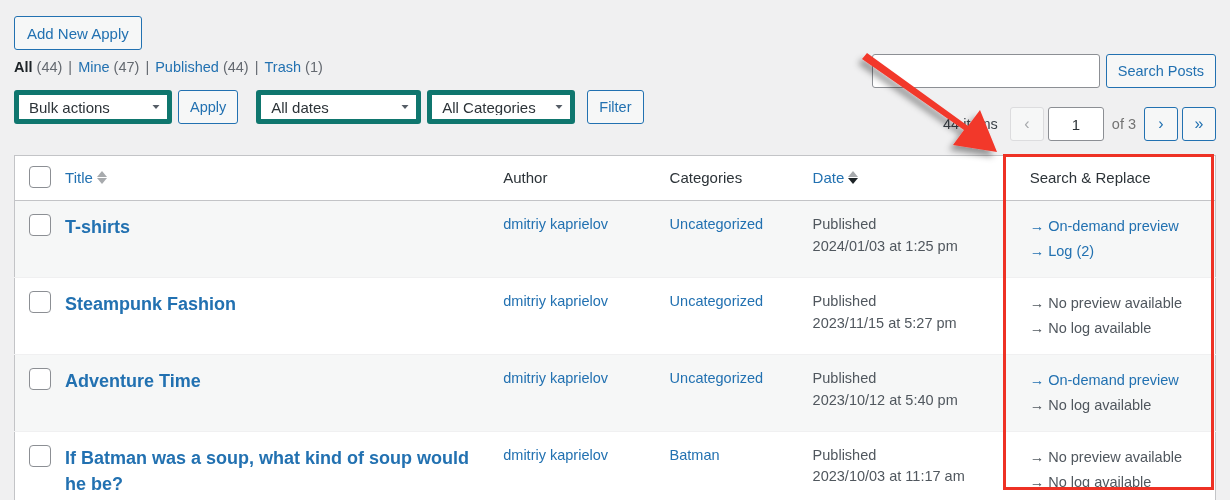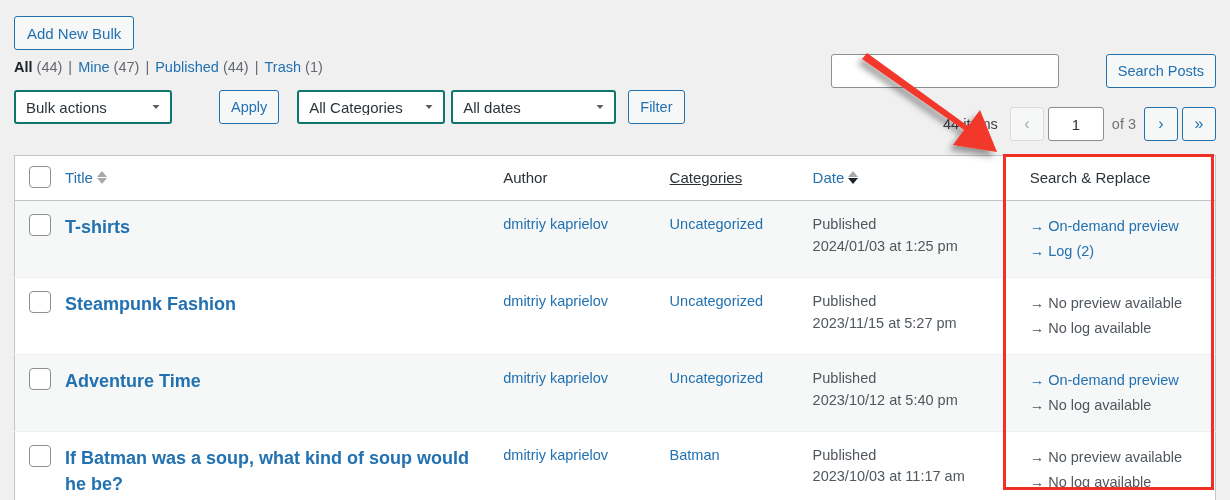--- a/index.html
+++ b/index.html
@@ -50,21 +50,21 @@
     position: relative;
     height: 52px;
     padding: 10px 14px 0 14px;
     display: flex; align-items: center;
   }
   .actions { display: flex; align-items: center; gap: 6px; }
   .wp-select {
     appearance: none; -webkit-appearance: none;
     height: 34px; min-width: 100px;
     padding: 0 30px 0 10px;
-    border: 2px solid #0f766e; border-radius: 3px;
+    border: 5px solid #0f766e; border-radius: 3px;
     background: #fff; color: #2c3338;
     font-family: inherit; font-size: 15px;
     line-height: 1; cursor: pointer;
     position: relative;
   }
   .select-wrap { position: relative; display: inline-flex; }
   .select-wrap .chev {
     position: absolute; right: 9px; top: 50%;
     transform: translateY(-50%);
     pointer-events: none; width: 14px; height: 14px;
@@ -72,21 +72,21 @@
   }
   .sel-bulk { width: 158px; }
   .sel-dates { width: 165px; }
   .sel-cats { width: 148px; }
   .secondary-btn {
     height: 34px; padding: 0 11px;
     border: 1px solid #2271b1; border-radius: 3px;
     background: #f6f7f7; color: #2271b1;
     font-size: 14.5px; line-height: 1; cursor: pointer;
     font-family: inherit;
-    display: inline-flex; align-items: center; justify-content: center; margin-left: 41px;
+    display: inline-flex; align-items: center; justify-content: center;
   }
   .apply-btn { margin-right: 12px; }
   .filter-btn { margin-left: 6px; }
 
   
   .search-box {
     position: absolute; right: 14px; top: 54px;
     display: flex; align-items: center; gap: 6px;
   }
   .search-input {
@@ -140,21 +140,21 @@
     color: #2c3338;
     padding: 10px 10px 12px 10px;
     border-bottom: 1px solid #c3c4c7;
     vertical-align: middle;
     font-size: 15px;
     white-space: nowrap;
   }
   .col-cb { width: 40px; padding-left: 14px !important; padding-right: 0 !important; }
   .col-title { width: 432px; }
   .col-author { width: 164px; }
-  .col-cats { width: 141px; text-decoration: underline; }
+  .col-cats { width: 141px; }
   .col-date { width: 214px; }
   .col-sr { width: 193px; }
 
   .sort-link { color: #2271b1; text-decoration: none; cursor: pointer; display: inline-flex; align-items: center; gap: 4px; }
   .sort-arrows { display: inline-flex; flex-direction: column; gap: 1px; line-height: 0; }
   .arr { width: 0; height: 0; border-left: 5px solid transparent; border-right: 5px solid transparent; }
   .arr-up { border-bottom: 6px solid #a7aaad; }
   .arr-dn { border-top: 6px solid #a7aaad; }
   .arr-dn.active { border-top-color: #1d2327; }
 
@@ -199,21 +199,21 @@
     left: 850px; top: 40px;
     width: 170px; height: 125px;
     pointer-events: none;
     z-index: 45;
   }
 </style>
 </head>
 <body>
 
 <div class="page-head">
-  <a class="add-new-btn">Add New Bulk</a>
+  <a class="add-new-btn">Add New Apply</a>
 </div>
 
 <div class="subsubsub">
   <span class="current">
     <a>All</a>
     <span class="count">(44)</span>
   </span>
   <span class="sep">|</span>
   <span>
     <a>Mine</a>
@@ -237,31 +237,31 @@
       <select class="wp-select sel-bulk">
         <option>Bulk actions</option>
       </select>
       <svg class="chev" viewBox="0 0 20 20">
         <path d="M5 7l5 6 5-6z" fill="currentColor"></path>
       </svg>
     </span>
     <button class="secondary-btn apply-btn">Apply</button>
 
     <span class="select-wrap">
-      <select class="wp-select sel-cats">
-        <option>All Categories</option>
+      <select class="wp-select sel-dates">
+        <option>All dates</option>
       </select>
       <svg class="chev" viewBox="0 0 20 20">
         <path d="M5 7l5 6 5-6z" fill="currentColor"></path>
       </svg>
     </span>
 
     <span class="select-wrap">
-      <select class="wp-select sel-dates">
-        <option>All dates</option>
+      <select class="wp-select sel-cats">
+        <option>All Categories</option>
       </select>
       <svg class="chev" viewBox="0 0 20 20">
         <path d="M5 7l5 6 5-6z" fill="currentColor"></path>
       </svg>
     </span>
 
     <button class="secondary-btn filter-btn">Filter</button>
   </div>
 </div>
 

